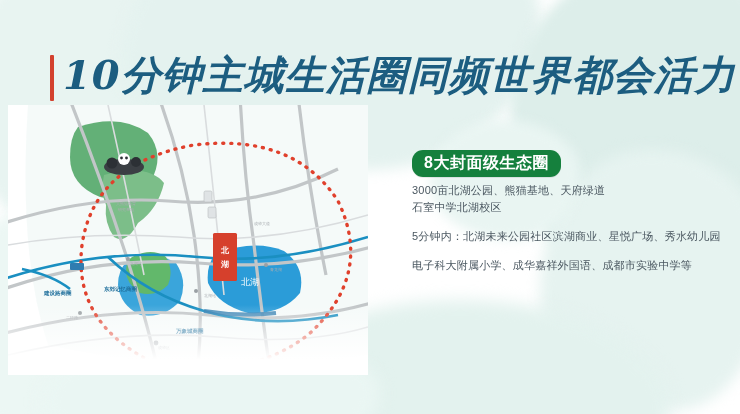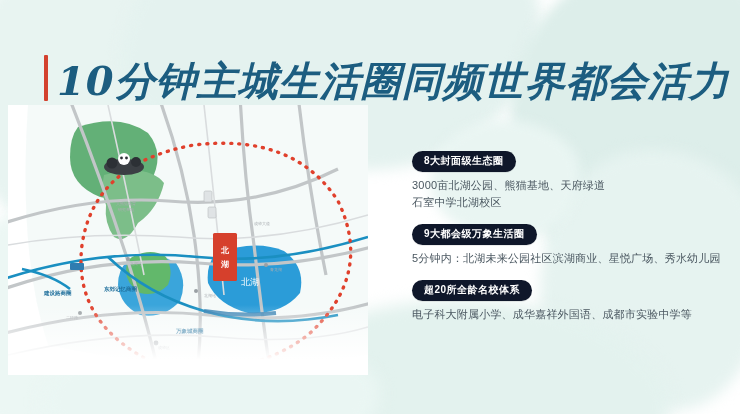--- a/index.html
+++ b/index.html
@@ -22,41 +22,41 @@
       border-radius:52% 48% 56% 44%/45% 60% 40% 55%;}
   .w4{right:-30px;top:150px;width:230px;height:260px;background:#e6f3f0;filter:blur(7px);
       border-radius:48% 52% 42% 58%/55% 45% 58% 42%;}
   .w5{left:-60px;top:200px;width:260px;height:250px;background:#ecf7f4;filter:blur(7px);}
   .w6{left:250px;top:300px;width:420px;height:180px;background:#e3f2ee;filter:blur(8px);
       border-radius:50% 50% 30% 30%/60% 60% 40% 40%;}
   .w7{left:40px;top:330px;width:340px;height:140px;background:#eaf6f3;filter:blur(8px);}
   .w8{left:430px;top:120px;width:150px;height:120px;background:#e9f5f2;filter:blur(6px);}
 
   
-  #title-block{position:absolute;left:44px;top:55px;display:flex;align-items:flex-end;gap:9px;}
+  #title-block{position:absolute;left:50px;top:55px;display:flex;align-items:flex-start;gap:9px;}
   #title-bar{width:4px;height:46px;background:#d3412e;border-radius:1px;flex:0 0 auto;}
   #title-text{
     font-family:"DejaVu Serif","Liberation Serif",serif;
     font-size:40px;font-weight:700;color:#1c5d80;
     letter-spacing:1px;white-space:nowrap;line-height:1;
     font-style:italic;
   }
 
   
   #map{position:absolute;left:8px;top:105px;width:360px;height:270px;}
   #map svg{display:block;width:100%;height:100%;}
   #map-fade{position:absolute;left:0;bottom:0;width:100%;height:70px;
             background:linear-gradient(to bottom,rgba(255,255,255,0),#ffffff 78%);pointer-events:none;}
 
   
   #info{position:absolute;left:412px;top:150px;width:318px;}
   .info-block{margin-bottom:12px;}
   .pill{
-    display:inline-block;background:#0f172a;color:#fff;
-    font-size:10px;font-weight:700;line-height:1;
+    display:inline-block;background:#15803d;color:#fff;
+    font-size:16px;font-weight:700;line-height:1;
     padding:5px 12px 6px 12px;border-radius:11px;
     letter-spacing:.5px;white-space:nowrap;
     box-shadow:0 1px 0 rgba(0,0,0,.08);
   }
   .pill-inner{display:inline-block;}
   .body-lines{margin-top:5px;}
   .body-line{
     font-size:11px;color:#4a5760;line-height:1.55;
     white-space:nowrap;letter-spacing:.2px;
   }
@@ -191,32 +191,26 @@
       <div class="pill">
         <span class="pill-inner">8大封面级生态圈</span>
       </div>
       <div class="body-lines">
         <div class="body-line">3000亩北湖公园、熊猫基地、天府绿道</div>
         <div class="body-line">石室中学北湖校区</div>
       </div>
     </div>
 
     <div class="info-block">
-      <div class="pill">
-        <span class="pill-inner">9大都会级万象生活圈</span>
-      </div>
       <div class="body-lines">
         <div class="body-line">5分钟内：北湖未来公园社区滨湖商业、星悦广场、秀水幼儿园</div>
       </div>
     </div>
 
 
     <div class="info-block">
-      <div class="pill">
-        <span class="pill-inner">超20所全龄名校体系</span>
-      </div>
       <div class="body-lines">
         <div class="body-line">电子科大附属小学、成华嘉祥外国语、成都市实验中学等</div>
       </div>
     </div>
 
   </div>
 </div>
 
 </body></html>

